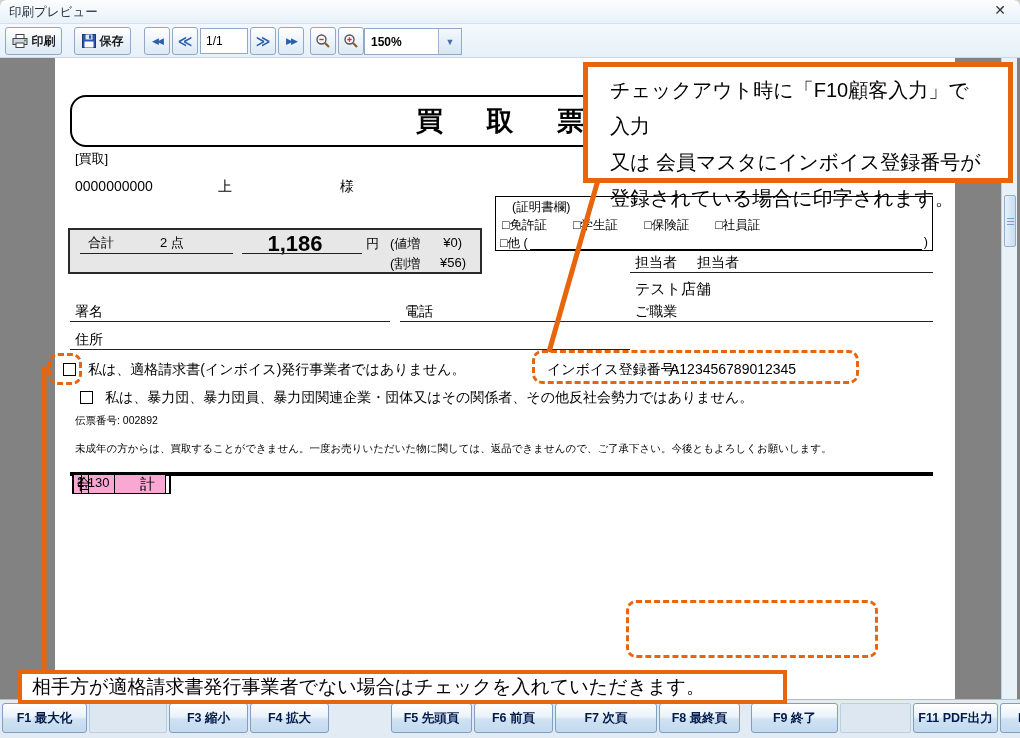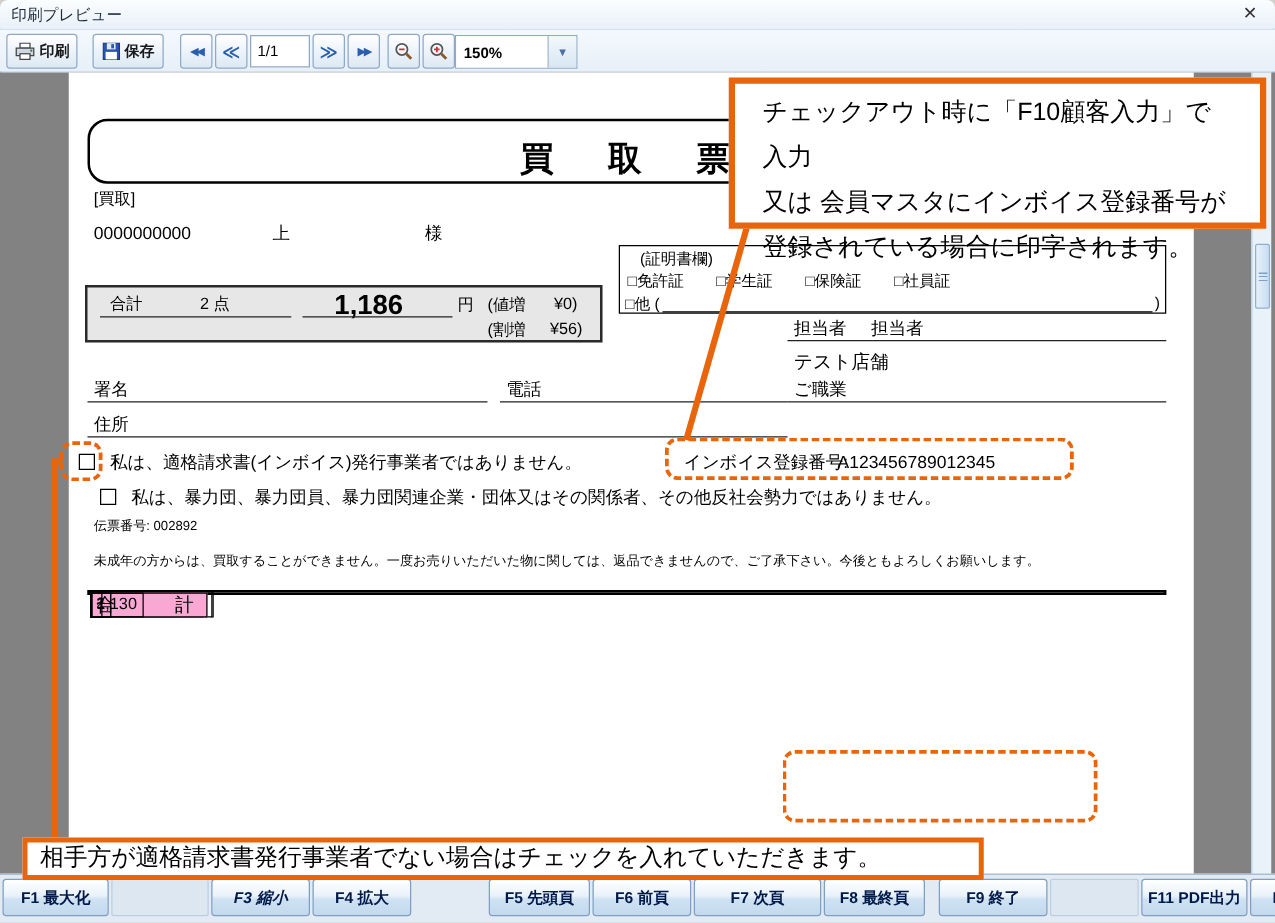--- a/index.html
+++ b/index.html
@@ -40,21 +40,21 @@
   .vscroll { position:absolute; left:1001px; top:58px; width:16px; height:641px;
              background:#E9F1F9; border-left:1px solid #BDD2E6; }
   .vthumb { position:absolute; left:2px; top:137px; width:12px; height:52px;
             background:linear-gradient(90deg,#E7F1FA,#C9DDF0); border:1px solid #8FB0D0; border-radius:2px; }
   .vthumb .grip { position:absolute; left:2px; top:22px; width:7px; height:7px;
                   background:repeating-linear-gradient(#7FA0C8 0 1px, transparent 1px 3px); }
 
   
   .page * { position:absolute; }
   .doc-titlebox { left:15px; top:37px; width:860px; height:52px; border:2px solid #000; border-radius:16px;
-                  display:flex; align-items:flex-end; justify-content:center; }
+                  display:flex; align-items:center; justify-content:center; }
   .doc-titlebox span { position:static; font-size:27px; font-weight:bold; letter-spacing:18px; padding-left:18px; }
   .t13 { font-size:13px; } .t14 { font-size:14px; } .t11 { font-size:10.5px; }
 
   .certbox { left:440px; top:138px; width:438px; height:55px; border:1px solid #000; font-size:12.5px; }
   .certbox .c1 { left:16px; top:2px; }
   .certbox .c2 { left:6px; top:20px; display:flex; gap:26px; width:426px; }
   .certbox .c2 span { position:static; }
   .certbox .c3 { left:4px; top:38px; width:428px; display:flex; }
   .certbox .c3 span { position:static; }
   .certbox .c3 .fill { flex:1; border-bottom:1px solid #000; margin:0 2px 2px 2px; }
@@ -368,21 +368,21 @@
     <div>又は 会員マスタにインボイス登録番号が</div>
     <div>登録されている場合に印字されます。</div>
   </div>
   <div class="anno anno-bottom">
     <div>相手方が適格請求書発行事業者でない場合はチェックを入れていただきます。</div>
   </div>
 
   <div class="fkeybar">
     <button class="fkey" style="width:85px;">F1 最大化</button>
     <div class="fslot" style="width:78px;"></div>
-    <button class="fkey" style="width:79px;font-style:italic;">F3 縮小</button>
+    <button class="fkey" style="width:79px;">F3 縮小</button>
     <button class="fkey" style="width:79px;">F4 拡大</button>
     <div class="fgap" style="width:13px;"></div>
     <button class="fkey" style="width:81px;margin-left:45px;">F5 先頭頁</button>
     <button class="fkey" style="width:79px;">F6 前頁</button>
     <button class="fkey" style="width:102px;">F7 次頁</button>
     <button class="fkey" style="width:81px;">F8 最終頁</button>
     <div class="fgap" style="width:7px;"></div>
     <button class="fkey" style="width:87px;">F9 終了</button>
     <div class="fslot" style="width:71px;"></div>
     <button class="fkey" style="width:85px;">F11 PDF出力</button>

